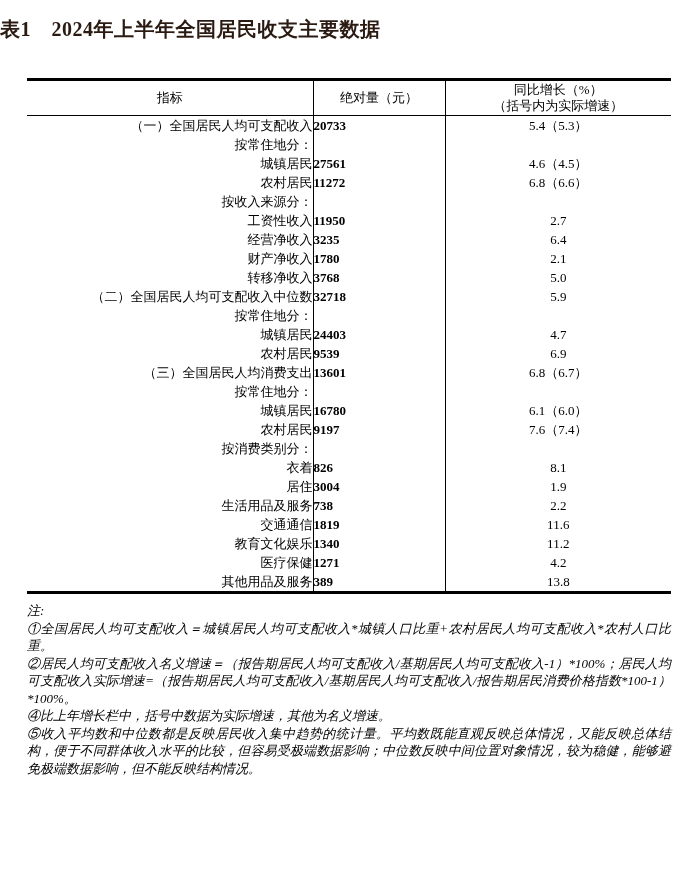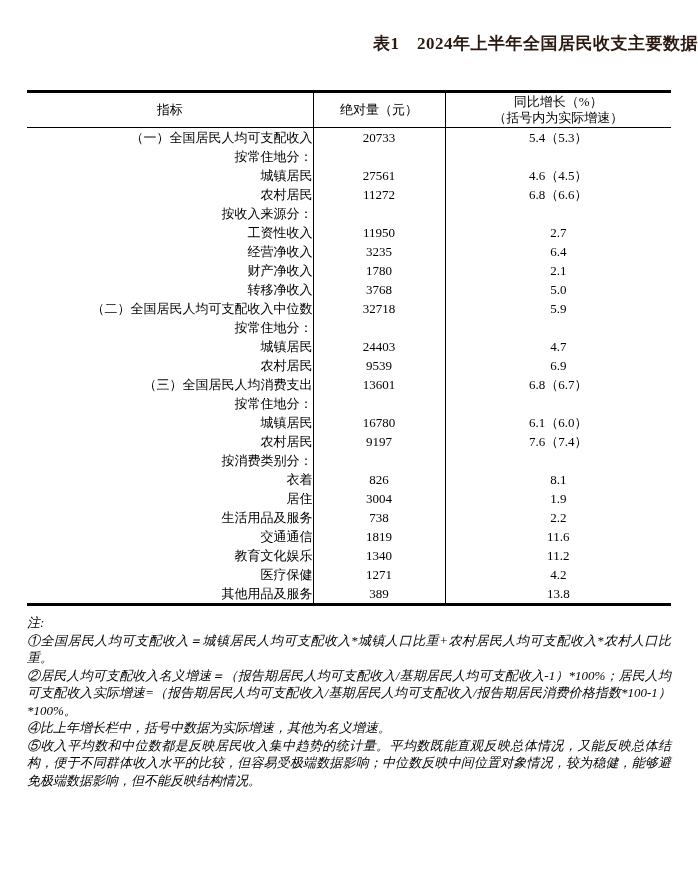--- a/index.html
+++ b/index.html
@@ -10,23 +10,23 @@
     font-family: "Liberation Serif", "DejaVu Serif", serif;
   }
   .page {
     position: relative;
     width: 698px;
     height: 876px;
     background: #ffffff;
     overflow: hidden;
   }
   .title {
-    padding-top: 32px;
-    text-align: right;
-    font-size: 17px;
+    padding-top: 16px;
+    text-align: left;
+    font-size: 20px;
     font-weight: bold;
     color: #2a1a12;
     letter-spacing: 0.5px;
   }
   table.main {
     border-collapse: collapse;
     table-layout: fixed;
     width: 644px;
     margin: 35px 0 8px 27px;
     border-top: 3px solid #000;
@@ -50,21 +50,21 @@
     font-size: 13px;
     height: 19px;
     line-height: 19px;
     padding: 0;
     vertical-align: middle;
     white-space: nowrap;
     overflow: hidden;
   }
   td.lbl { text-align: right; padding-left: 3px; }
   td.lbl.indent { padding-left: 37px; }
-  td.val { text-align: center; padding-right: 13px; }
+  td.val { text-align: left; padding-right: 13px; font-weight: bold; }
   td.gro { text-align: center; padding-right: 8px; }
   .notes {
     margin: 5px 27px 0 27px;
     font-size: 13px;
     line-height: 17.5px;
     font-style: italic;
   }
   .notes p { margin: 0; text-align: justify; }
 </style>
 </head>

